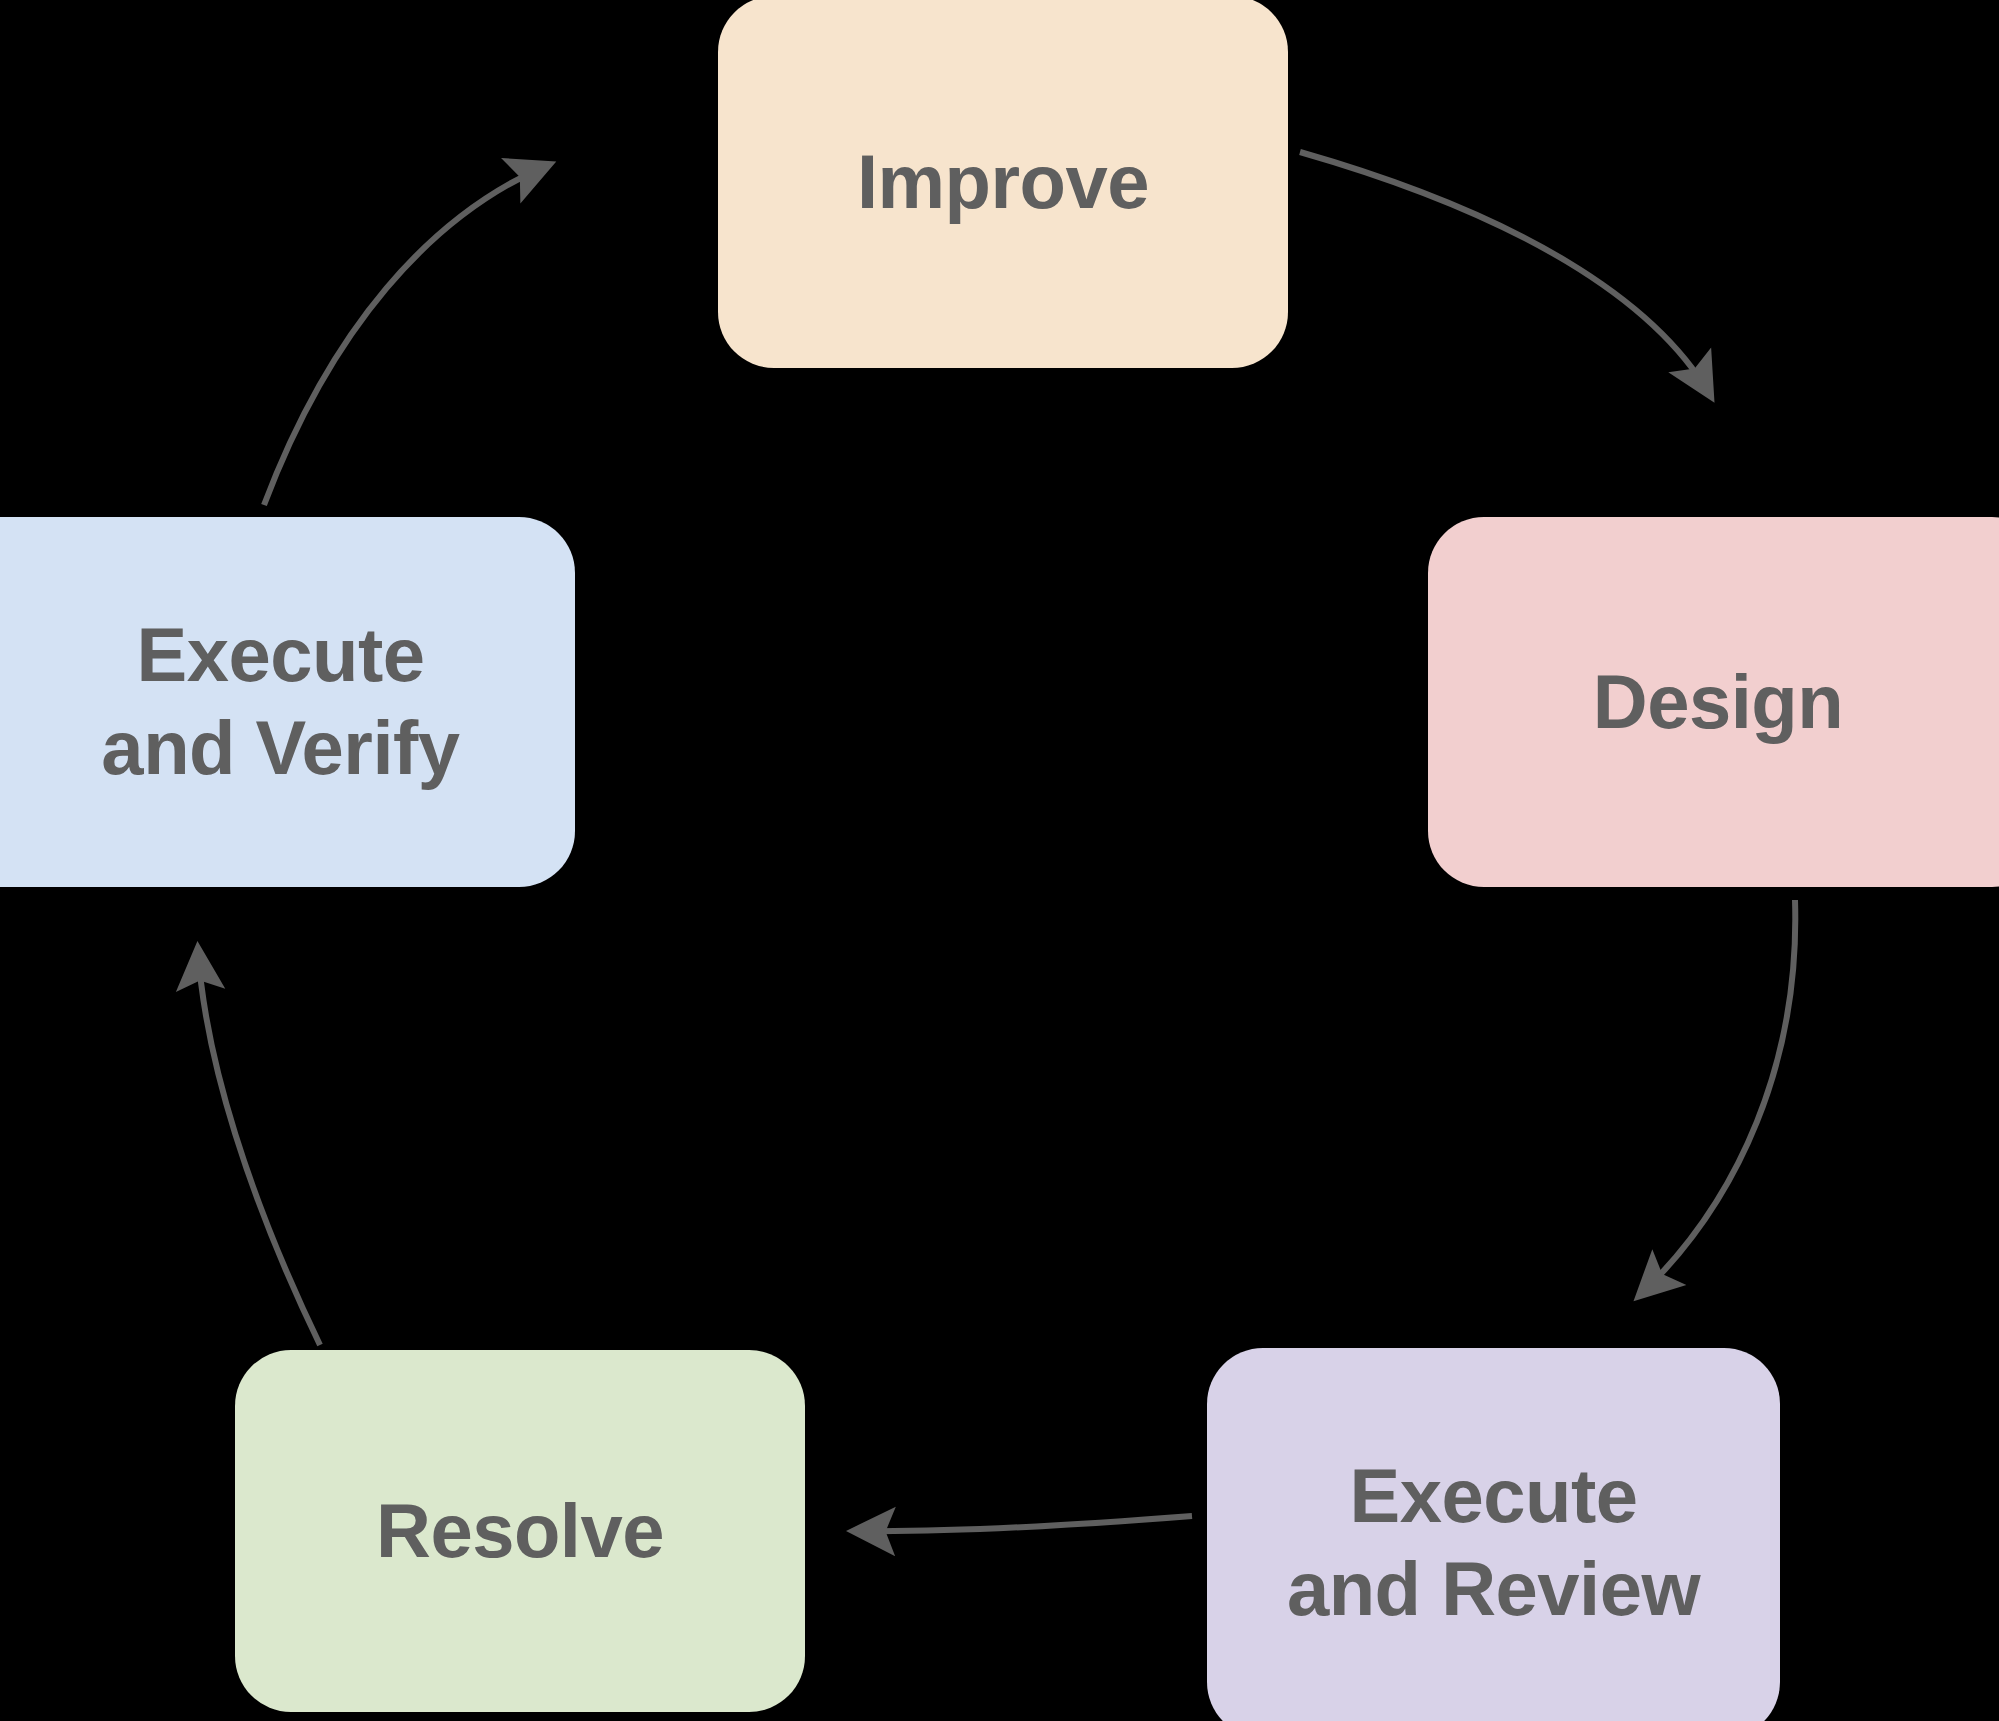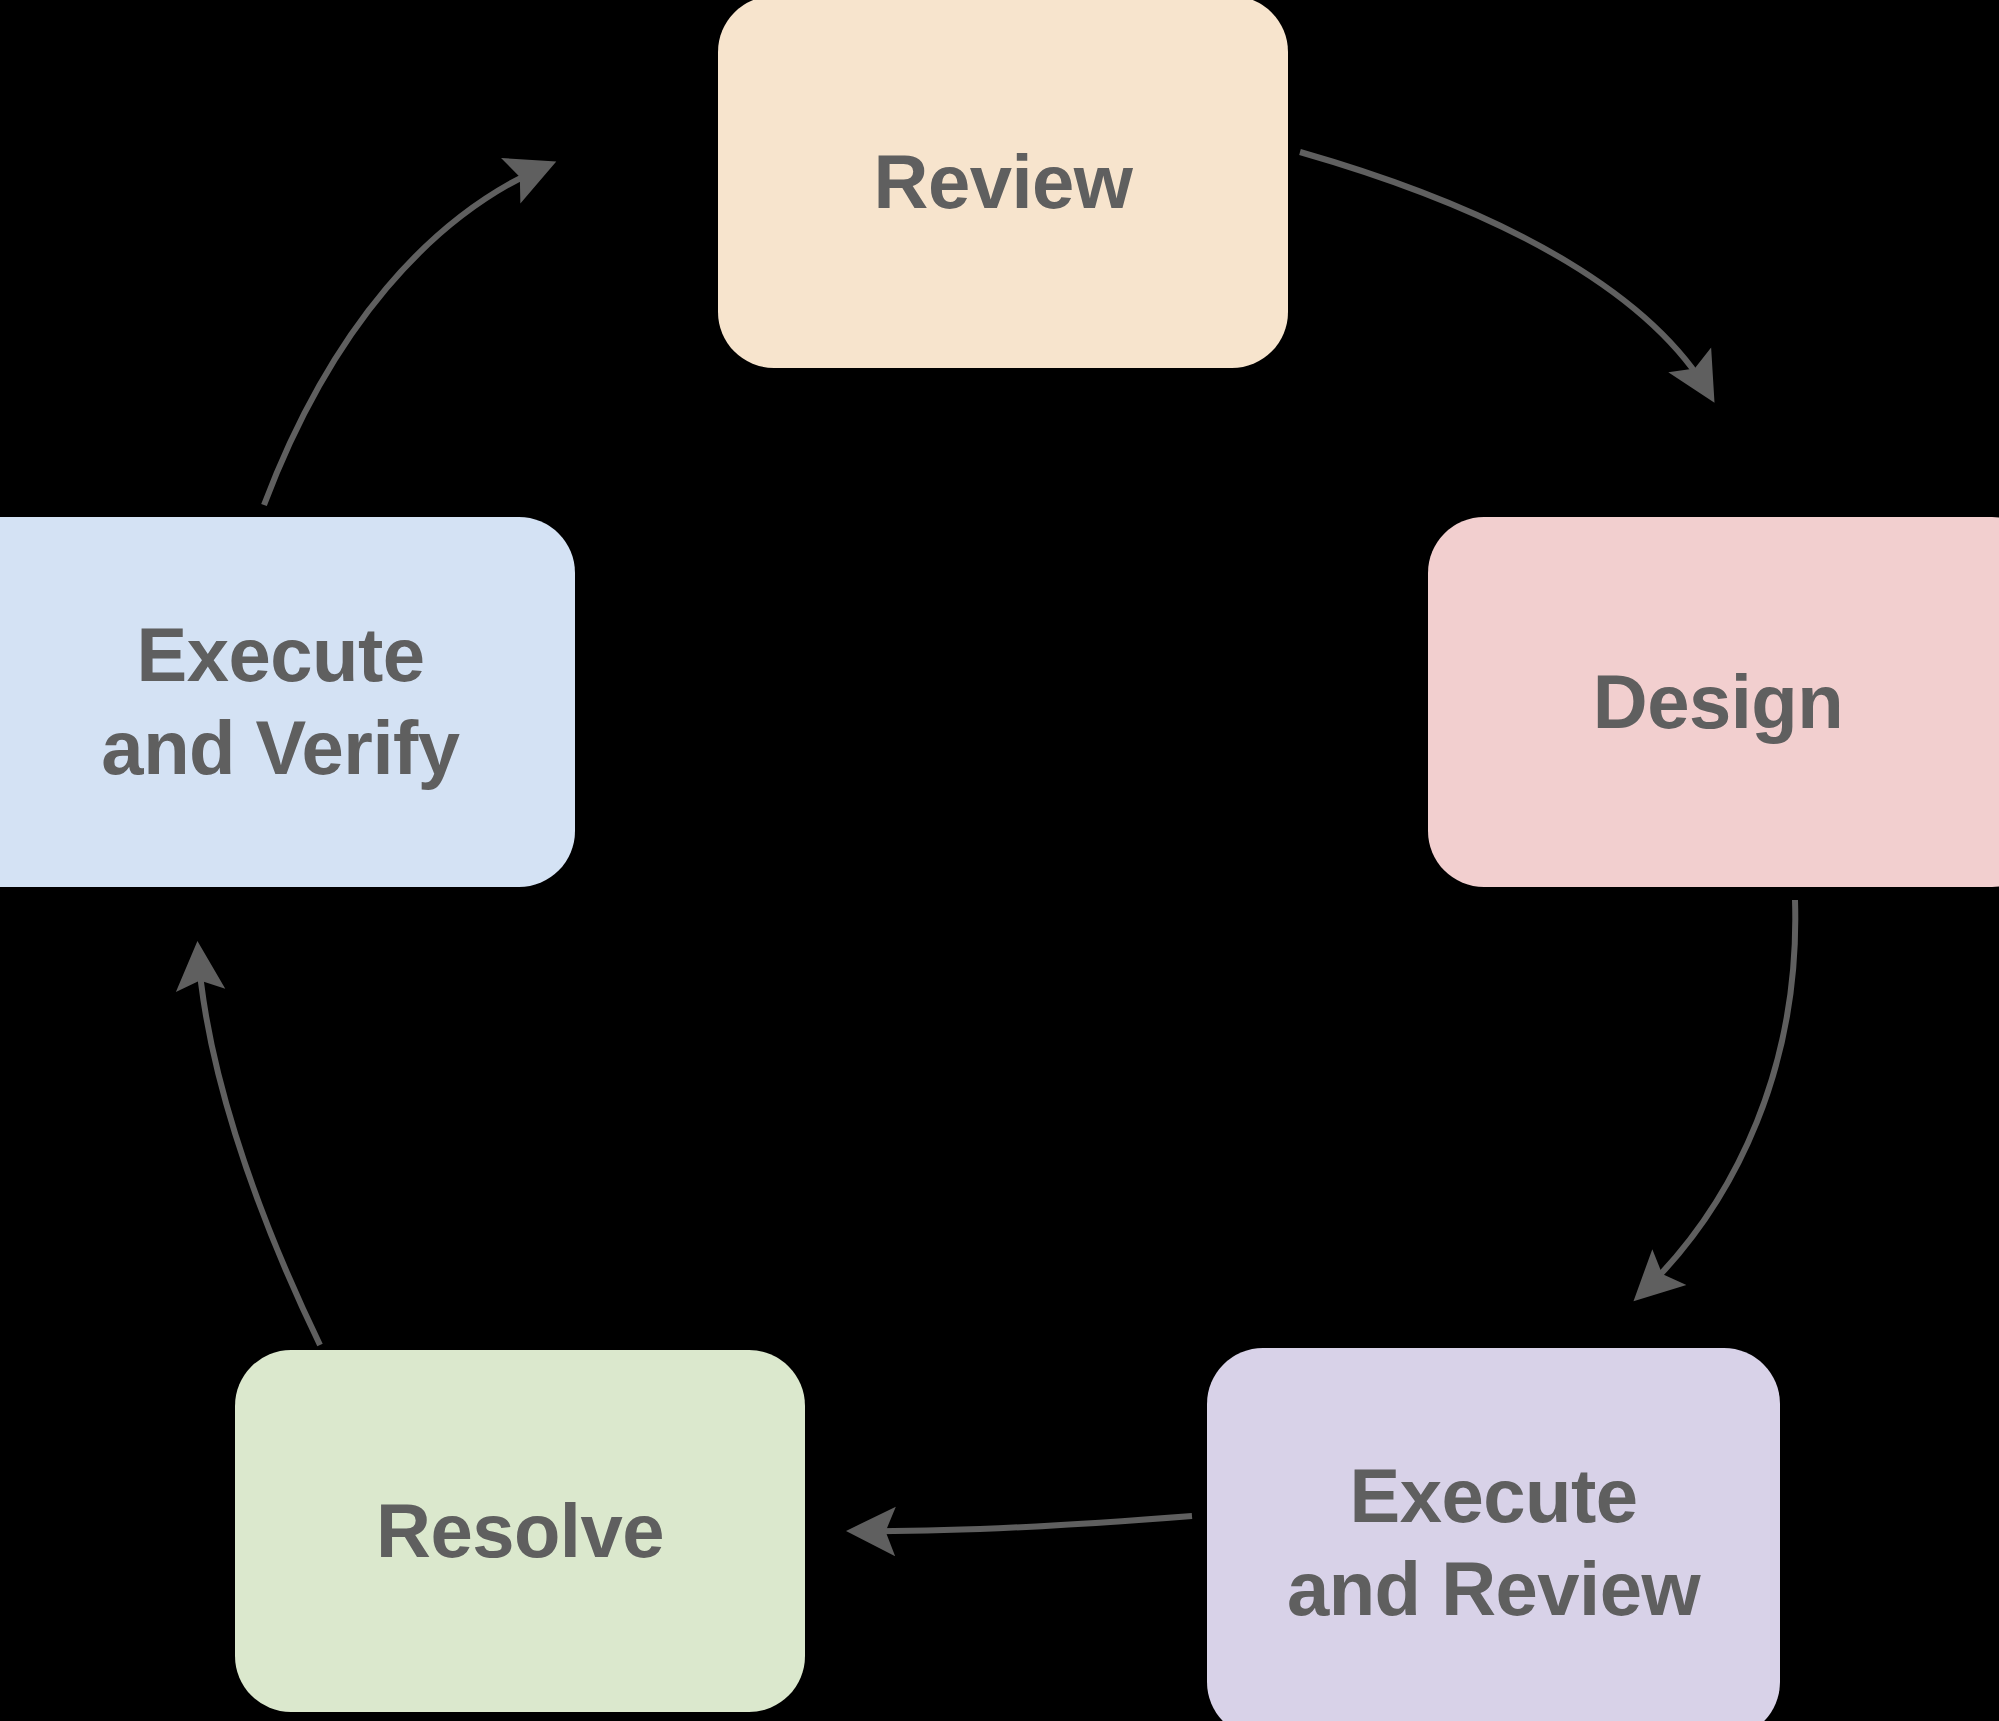--- a/index.html
+++ b/index.html
@@ -81,21 +81,21 @@
     <path d="M1795,900 C1800,1060 1740,1200 1640,1295" fill="none" stroke="#5f5f5f" stroke-width="6" marker-end="url(#head)"></path>
 
     <path d="M1192,1516 C1040,1528 930,1532 855,1531" fill="none" stroke="#5f5f5f" stroke-width="6" marker-end="url(#head)"></path>
 
     <path d="M320,1345 C250,1200 205,1060 198,950" fill="none" stroke="#5f5f5f" stroke-width="6" marker-end="url(#head)"></path>
 
     <path d="M264,505 C330,330 430,215 548,165" fill="none" stroke="#5f5f5f" stroke-width="6" marker-end="url(#head)"></path>
   </svg>
 
   <div class="node" id="node-improve" style="background: rgb(247, 228, 205); color: rgb(95, 95, 95);">
-    <span class="node-label">Review</span>
+    <span class="node-label">Improve</span>
   </div>
 
   <div class="node" id="node-design" style="background: rgb(242, 207, 207); color: rgb(95, 95, 95);">
     <span class="node-label">Design</span>
   </div>
 
   <div class="node" id="node-execute-review" style="background: rgb(216, 210, 232); color: rgb(95, 95, 95);">
     <span class="node-label">Execute
 and Review</span>
   </div>

